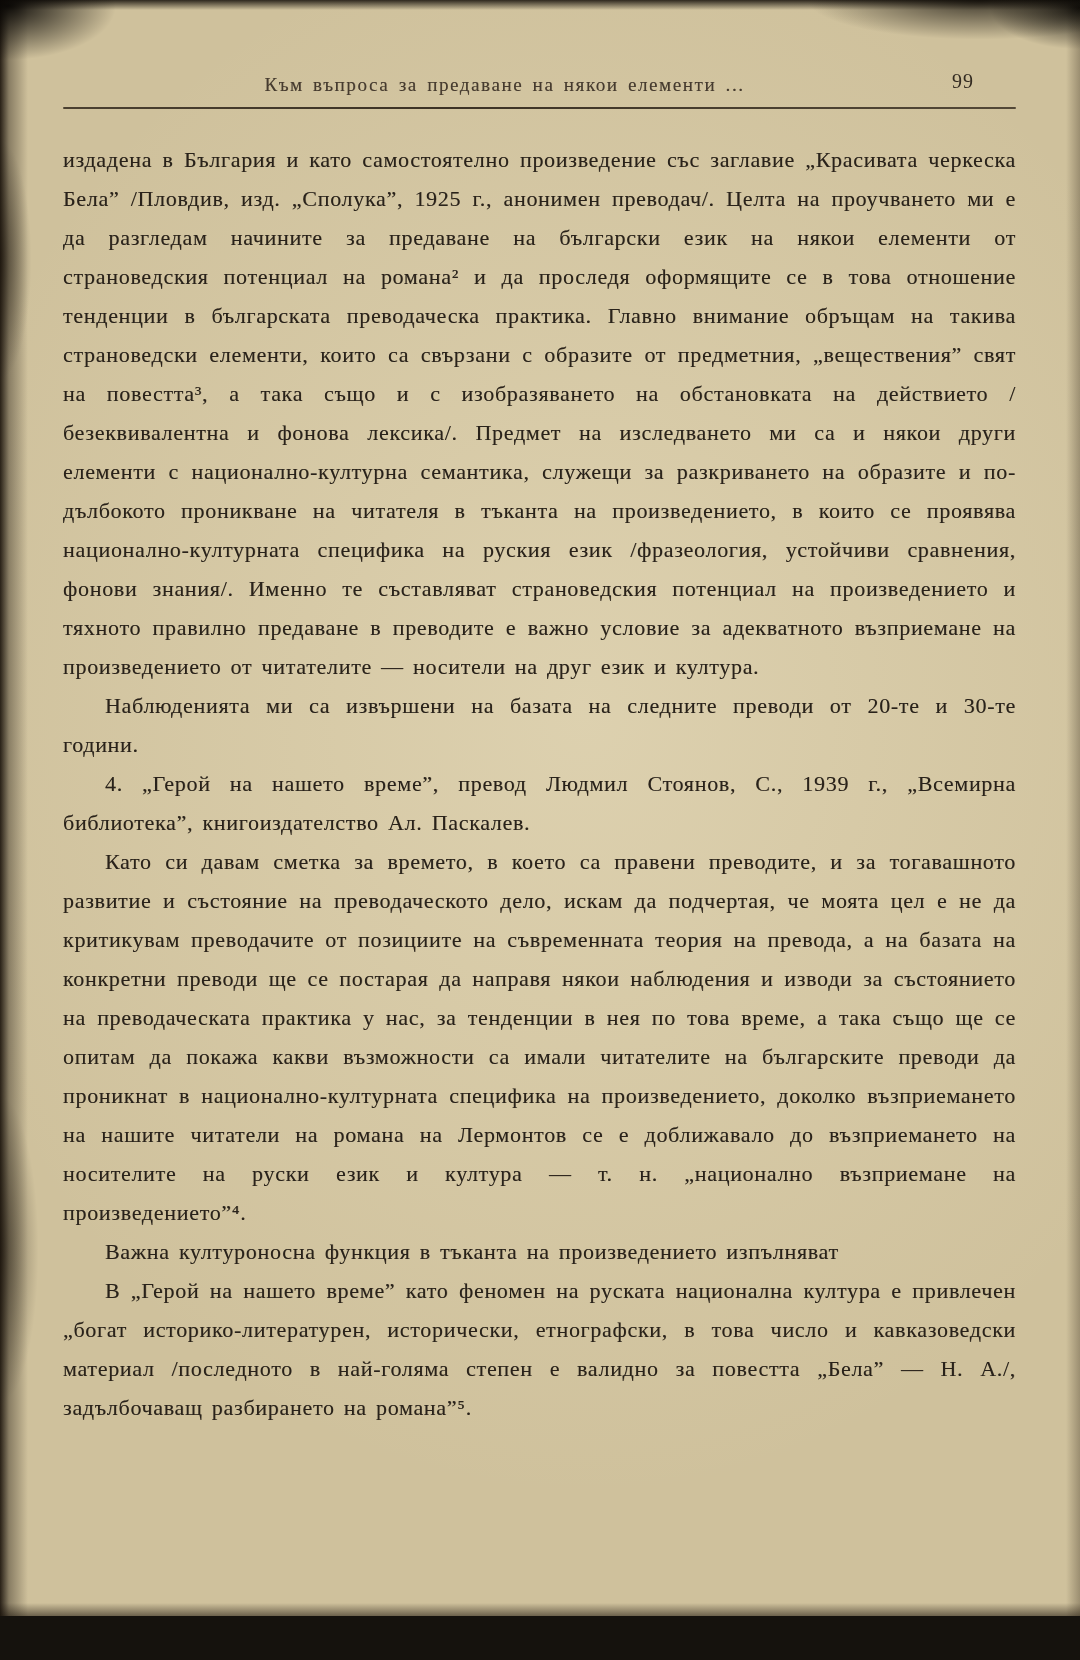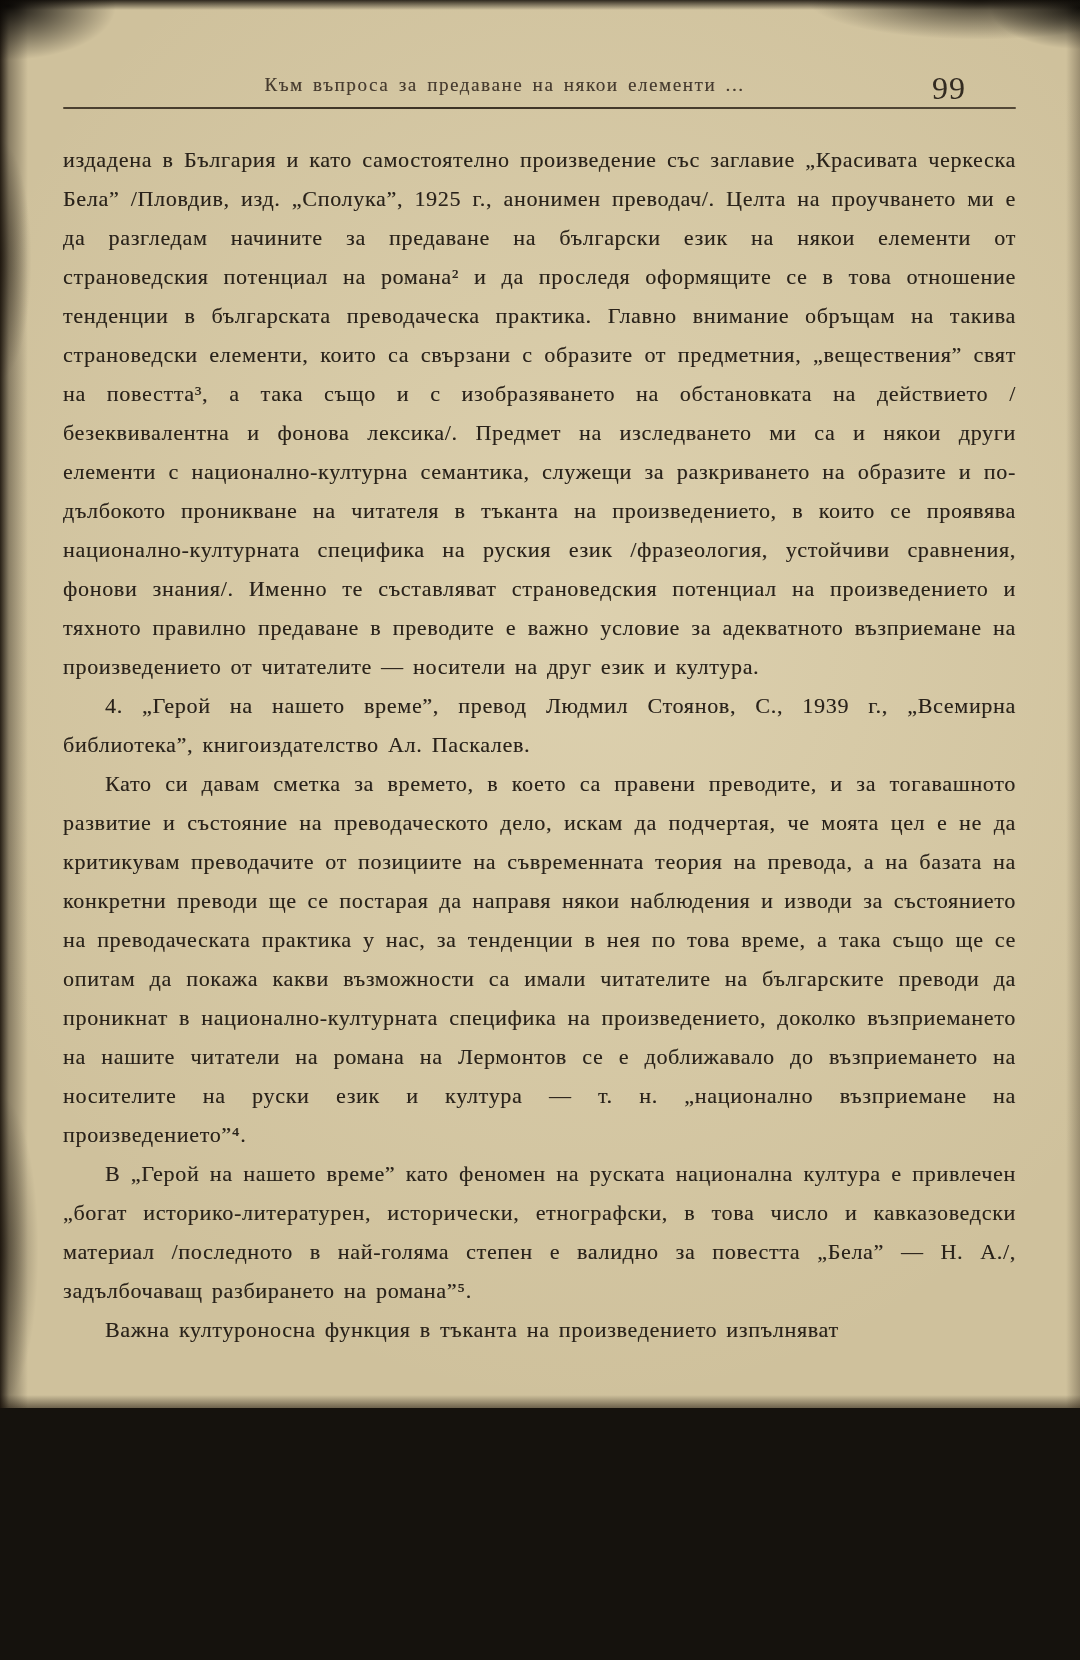--- a/index.html
+++ b/index.html
@@ -3,21 +3,21 @@
 <meta charset="utf-8">
 <style>
   html, body {
     margin: 0;
     padding: 0;
     background: #15120d;
   }
   .scan {
     position: relative;
     width: 1080px;
-    height: 1408px;
+    height: 1616px;
     margin: 0 auto;
     overflow: hidden;
     background-color: #cfc19c;
     background-image:
       radial-gradient(ellipse 150px 75px at 8px 6px, rgba(8,6,4,0.95), rgba(8,6,4,0) 72%),
       radial-gradient(ellipse 240px 55px at 980px 0px, rgba(12,9,5,0.75), rgba(12,9,5,0) 72%),
       radial-gradient(ellipse 120px 55px at 1080px 8px, rgba(6,5,3,0.9), rgba(6,5,3,0) 75%),
       linear-gradient(to bottom, rgba(18,13,8,0.85), rgba(18,13,8,0) 10px),
       linear-gradient(to right, rgba(22,15,8,0.9) 0px, rgba(22,15,8,0.38) 9px, rgba(22,15,8,0) 28px),
       linear-gradient(to left, rgba(35,25,13,0.30) 0px, rgba(35,25,13,0) 14px),
@@ -43,23 +43,23 @@
     text-align: center;
     padding-right: 70px;
     font-size: 19px;
     letter-spacing: 1.6px;
     word-spacing: 3px;
     color: #463b2f;
     text-shadow: 0.3px 0.3px 0 rgba(60,50,38,0.4);
   }
   .page-number {
     position: absolute;
-    right: 50px;
+    right: 42px;
     top: -4px;
-    font-size: 32px;
+    font-size: 20px;
     letter-spacing: 1px;
     color: #332b21;
   }
   .header-rule {
     height: 2px;
     margin-top: 5px;
     background: linear-gradient(to right, rgba(52,42,30,0.85), rgba(52,42,30,0.95) 40%, rgba(52,42,30,0.8));
     border-radius: 1px;
   }
   .body-text {
@@ -88,20 +88,21 @@
 
     <header class="page-header">
       <div class="running-title">Към въпроса за предаване на някои елементи ...</div>
       <div class="page-number">99</div>
     </header>
 
     <div class="header-rule"></div>
 
     <main class="body-text">
       <p class="para no-indent">издадена в България и като самостоятелно произведение със заглавие „Красивата черкеска Бела” /Пловдив, изд. „Сполука”, 1925 г., анонимен преводач/. Целта на проучването ми е да разгледам начините за предаване на български език на някои елементи от страноведския потенциал на романа² и да проследя оформящите се в това отношение тенденции в българската преводаческа практика. Главно внимание обръщам на такива страноведски елементи, които са свързани с образите от предметния, „веществения” свят на повестта³, а така също и с изобразяването на обстановката на действието /безеквивалентна и фонова лексика/. Предмет на изследването ми са и някои други елементи с национално-културна семантика, служещи за разкриването на образите и по-дълбокото проникване на читателя в тъканта на произведението, в които се проявява национално-културната специфика на руския език /фразеология, устойчиви сравнения, фонови знания/. Именно те съставляват страноведския потенциал на произведението и тяхното правилно предаване в преводите е важно условие за адекватното възприемане на произведението от читателите — носители на друг език и култура.</p>
+      <p class="para">Наблюденията ми са извършени на базата на следните преводи от 20-те и 30-те години.</p>
       <p class="para">4. „Герой на нашето време”, превод Людмил Стоянов, С., 1939 г., „Всемирна библиотека”, книгоиздателство Ал. Паскалев.</p>
       <p class="para">Като си давам сметка за времето, в което са правени преводите, и за тогавашното развитие и състояние на преводаческото дело, искам да подчертая, че моята цел е не да критикувам преводачите от позициите на съвременната теория на превода, а на базата на конкретни преводи ще се постарая да направя някои наблюдения и изводи за състоянието на преводаческата практика у нас, за тенденции в нея по това време, а така също ще се опитам да покажа какви възможности са имали читателите на българските преводи да проникнат в национално-културната специфика на произведението, доколко възприемането на нашите читатели на романа на Лермонтов се е доближавало до възприемането на носителите на руски език и култура — т. н. „национално възприемане на произведението”⁴.</p>
+      <p class="para">Важна културоносна функция в тъканта на произведението изпълняват</p>
       <p class="para">В „Герой на нашето време” като феномен на руската национална култура е привлечен „богат историко-литературен, исторически, етнографски, в това число и кавказоведски материал /последното в най-голяма степен е валидно за повестта „Бела” — Н. А./, задълбочаващ разбирането на романа”⁵.</p>
-      <p class="para">Важна културоносна функция в тъканта на произведението изпълняват</p>
     </main>
 
   </div>
 </div>
 
 </body></html>

